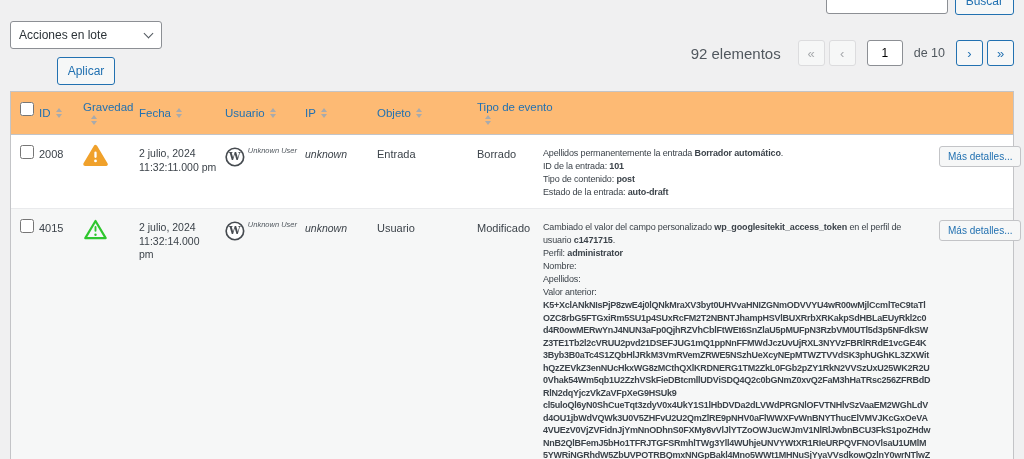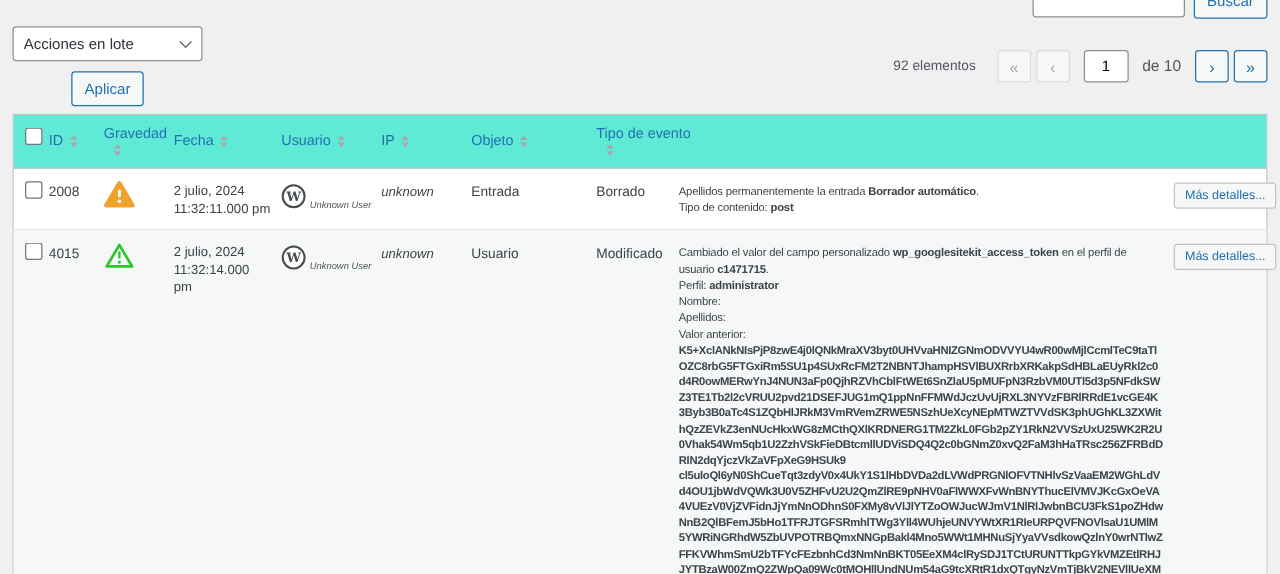--- a/index.html
+++ b/index.html
@@ -18,48 +18,48 @@
   
   .controls { display: flex; justify-content: space-between; align-items: center; margin: 21px 10px 6px 10px; }
   .controls .left { display: flex; gap: 8px; align-items: center; flex-direction: column; }
   .select-wrap { position: relative; display: inline-block; }
   .select { appearance: none; -webkit-appearance: none; height: 28px; min-width: 152px; padding: 0 26px 0 8px;
             border: 1px solid #8c8f94; border-radius: 3px; background: #fff; color: #2c3338; font-size: 12px;
             font-family: "Liberation Sans", sans-serif; }
   .chev { position: absolute; right: 10px; top: 9px; width: 7px; height: 7px;
           border-right: 1.6px solid #50575e; border-bottom: 1.6px solid #50575e; transform: rotate(45deg); pointer-events: none; }
   .controls .right { display: flex; align-items: center; gap: 5px; }
-  .items-count { color: #50575e; font-size: 11px; margin-right: 8px; }
+  .items-count { color: #50575e; font-size: 15px; margin-right: 8px; }
   .pg-btn { display: inline-flex; align-items: center; justify-content: center; min-width: 27px; height: 26px;
             border-radius: 3px; font-size: 13px; margin-left: 4px; cursor: pointer; }
   .pg-btn.on  { background: #f6f7f7; border: 1px solid #2271b1; color: #2271b1; }
   .pg-btn.off { background: #f6f7f7; border: 1px solid #dcdcde; color: #a7aaad; cursor: default; }
   .page-input { width: 36px; height: 26px; text-align: center; border: 1px solid #8c8f94; border-radius: 3px; font-size: 12px; margin-left: 6px; }
   .of-text { color: #50575e; font-size: 12.5px; margin: 0 2px 0 6px; }
   
   .table { margin: 0 10px; background: #fff; border: 1px solid #c3c4c7; }
   .grid-row { display: grid; grid-template-columns: 28px 44px 56px 86px 80px 72px 100px 66px minmax(0,1fr) 74px; }
-  .thead { border-bottom: 1px solid #c3c4c7; background: #5eead4; }
+  .thead { border-bottom: 1px solid #c3c4c7; background: #fdba74; }
   .cell { padding: 9px 8px 9px 0; }
   .check-cell { padding-left: 9px; padding-top: 10px; }
   .th { display: flex; align-items: center; color: #2271b1; font-size: 11.5px; min-height: 32px; }
   .th .hlabel { white-space: nowrap; }
   .th.wrap { flex-direction: column; align-items: flex-start; justify-content: center; gap: 2px; }
   .th.wrap .sort { margin-left: 8px; }
   .sort { display: inline-flex; flex-direction: column; gap: 2px; margin-left: 5px; }
   .arr-up   { width: 0; height: 0; border-left: 3.5px solid transparent; border-right: 3.5px solid transparent; border-bottom: 4.5px solid #a7aaad; }
   .arr-down { width: 0; height: 0; border-left: 3.5px solid transparent; border-right: 3.5px solid transparent; border-top: 4.5px solid #a7aaad; }
   .trow { border-top: 1px solid #e9eaec; }
   .trow:first-child { border-top: none; }
   .trow.alt { background: #f6f7f7; }
   .id-cell { font-size: 11px; padding-top: 13px; }
   .sev-cell { padding-top: 9px; }
   .date-cell { font-size: 10.5px; line-height: 1.3; padding-top: 12px; }
   .user-cell { display: flex; align-items: flex-start; gap: 3px; padding-top: 10px; }
-  .user-name { font-size: 7.5px; font-style: italic; color: #50575e; margin-top: 14px; white-space: nowrap; }
+  .user-name { font-size: 7.5px; font-style: italic; color: #50575e; margin-top: 1px; white-space: nowrap; }
   .ip-cell { font-style: italic; font-size: 10.5px; padding-top: 13px; }
   .obj-cell, .evt-cell { font-size: 11px; padding-top: 13px; }
   .msg-cell { font-size: 9px; letter-spacing: -0.15px; padding-top: 12px; color: #3c434a; }
   .msg-line { line-height: 13px; min-height: 13px; }
   .b { font-weight: bold; text-align: center; }
   .token { font-weight: bold; word-break: break-all; letter-spacing: -0.25px; font-size: 9px; }
   .tok-line { word-break: break-all; line-height: 12.5px; }
   .btn-cell { padding-top: 11px; }
   .more-btn { background: #f6f7f7; border: 1px solid #c3c4c7; border-radius: 3px; color: #2271b1;
               font-size: 10px; padding: 4px 8px; cursor: pointer; white-space: nowrap;
@@ -167,21 +167,23 @@
             <circle cx="12" cy="12" r="10.6" fill="#fff" stroke="#464b50" stroke-width="2"></circle>
             <text x="12" y="16.2" text-anchor="middle" font-size="12.5" font-weight="bold" fill="#464b50" font-family="DejaVu Serif, serif">W</text>
           </svg>
           <span class="user-name">Unknown User</span>
         </div>
         <div class="cell ip-cell">unknown</div>
         <div class="cell obj-cell">Entrada</div>
         <div class="cell evt-cell">Borrado</div>
         <div class="cell msg-cell">
           <div class="msg-line"><span>Apellidos permanentemente la entrada </span><span class="b">Borrador automático</span><span>.</span></div>
+          <div class="msg-line"><span>ID de la entrada: </span><span class="b">101</span></div>
           <div class="msg-line"><span>Tipo de contenido: </span><span class="b">post</span></div>
+          <div class="msg-line"><span>Estado de la entrada: </span><span class="b">auto-draft</span></div>
         </div>
         <div class="cell btn-cell"><button class="more-btn">Más detalles...</button></div>
       </div>
       <div class="grid-row trow alt">
         <div class="cell check-cell"><input type="checkbox" style=""></div>
         <div class="cell id-cell">4015</div>
         <div class="cell sev-cell"><svg width="25" height="23" viewBox="0 0 24 22">
             <polygon points="12,2.8 21.8,19.3 2.2,19.3" fill="none" stroke="#2ec62e" stroke-width="2.1" stroke-linejoin="round"></polygon>
             <rect x="11.1" y="7.6" width="1.8" height="5.6" rx="0.9" fill="#2ec62e"></rect>
             <circle cx="12" cy="16" r="1.15" fill="#2ec62e"></circle>

